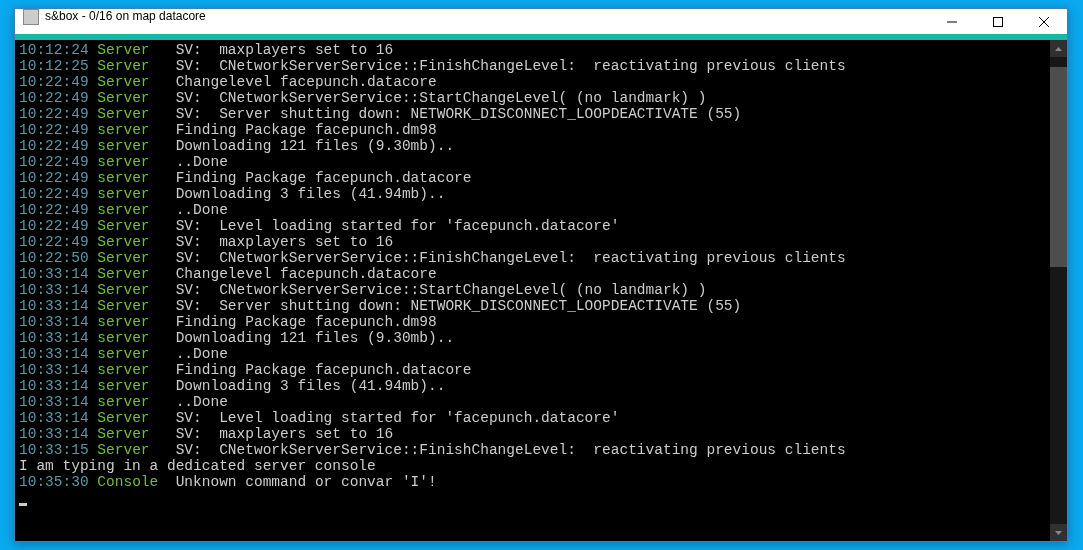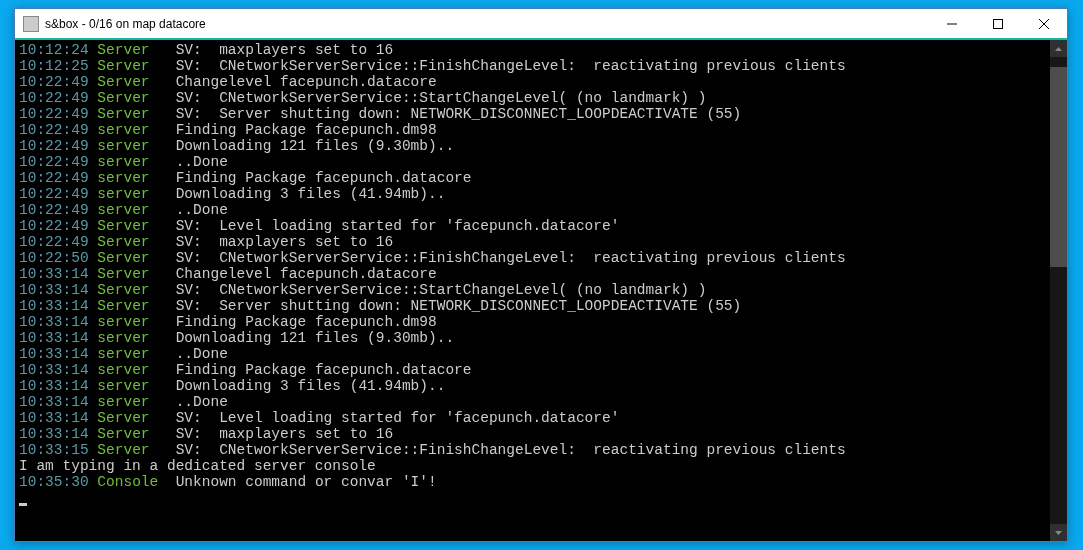--- a/index.html
+++ b/index.html
@@ -19,22 +19,21 @@
     background: #fff;
     border: 1px solid #4a7bb7;
     box-shadow: 0 2px 10px rgba(0,0,0,0.3);
     display: flex;
     flex-direction: column;
   }
   .titlebar {
     height: 31px;
     background: #fff;
     display: flex;
-    align-items: center;
-    border-bottom: 2px solid #14b8a6;
+    border-bottom: 6px solid #14b8a6;
   }
   .titlebar-icon {
     width: 16px;
     height: 16px;
     margin-left: 8px;
     margin-right: 6px;
     display: inline-block;
     background: #ccc;
     border: 1px solid #888;
   }

